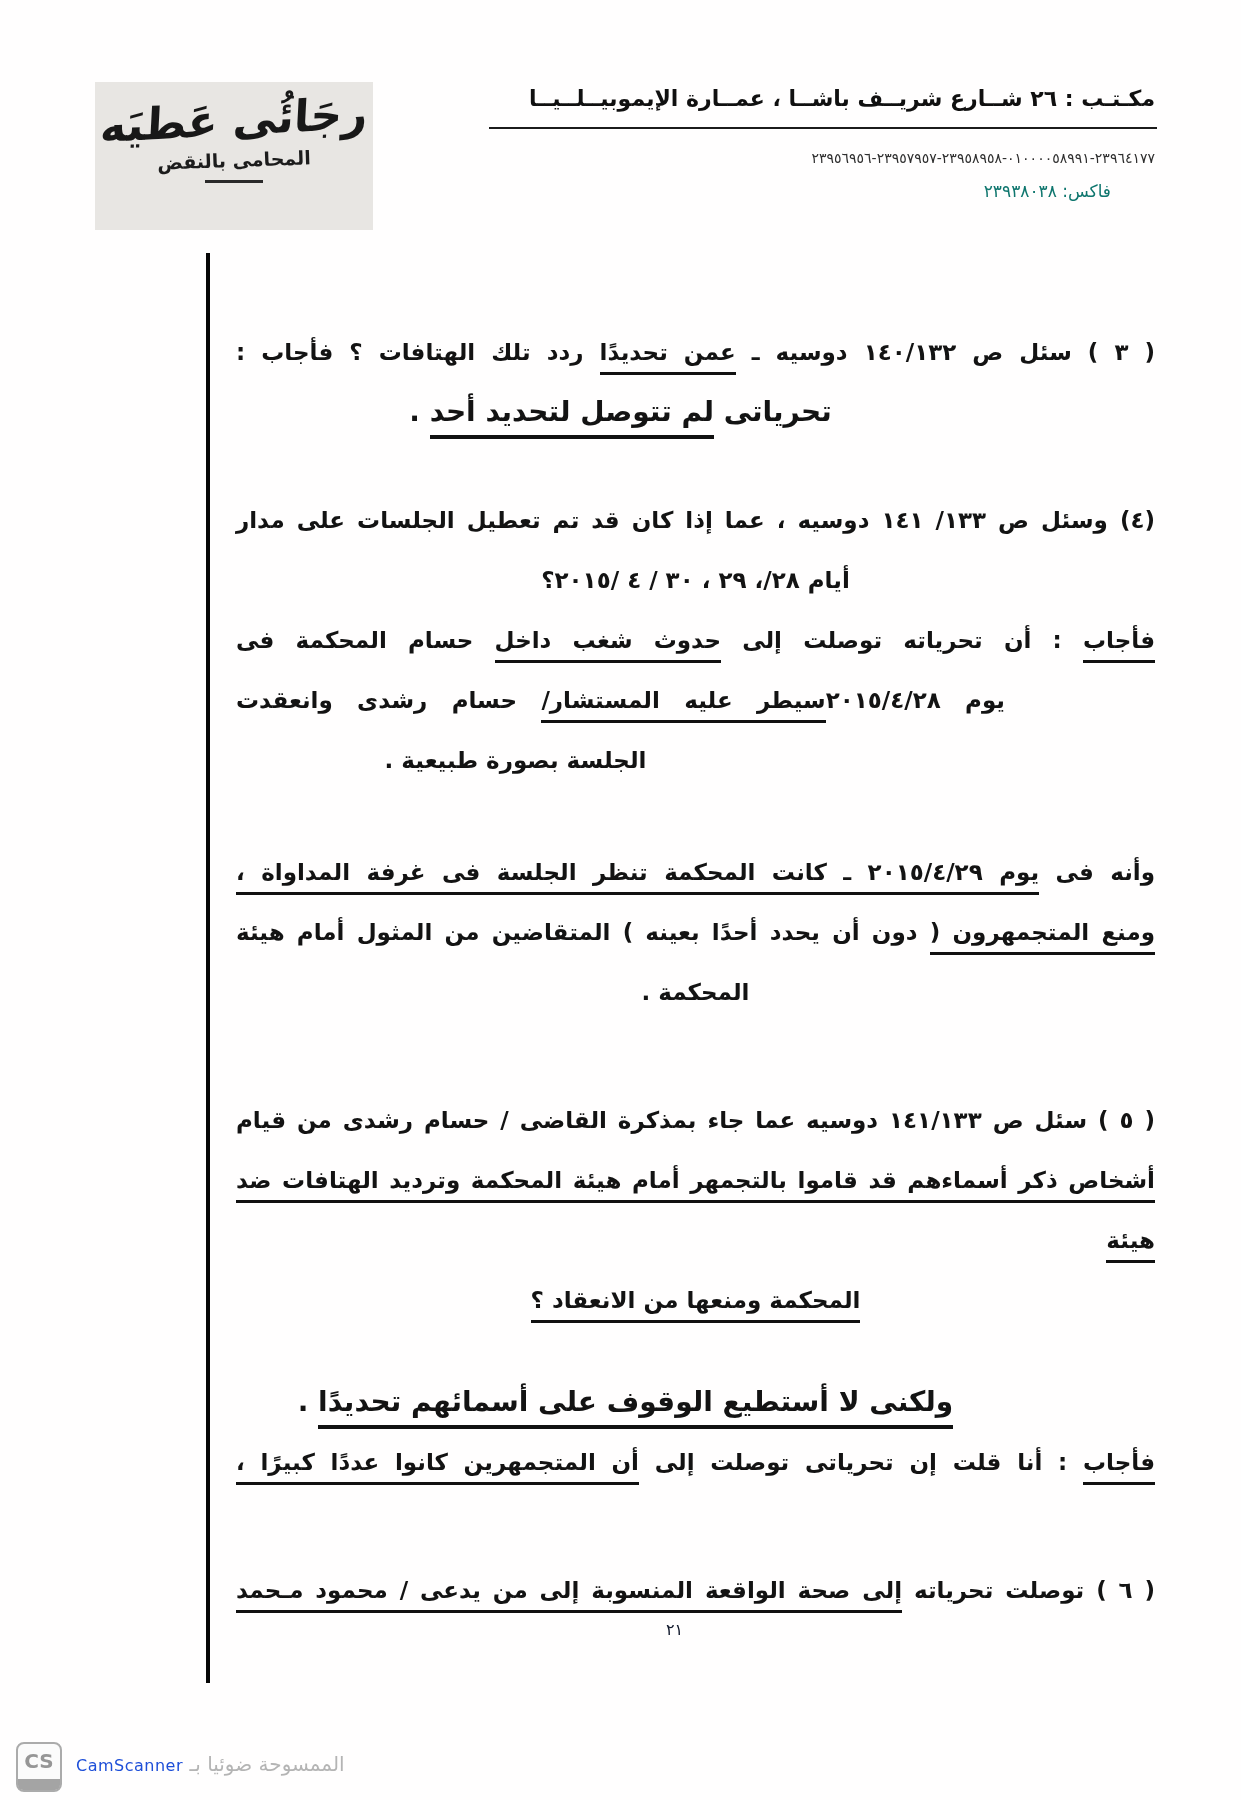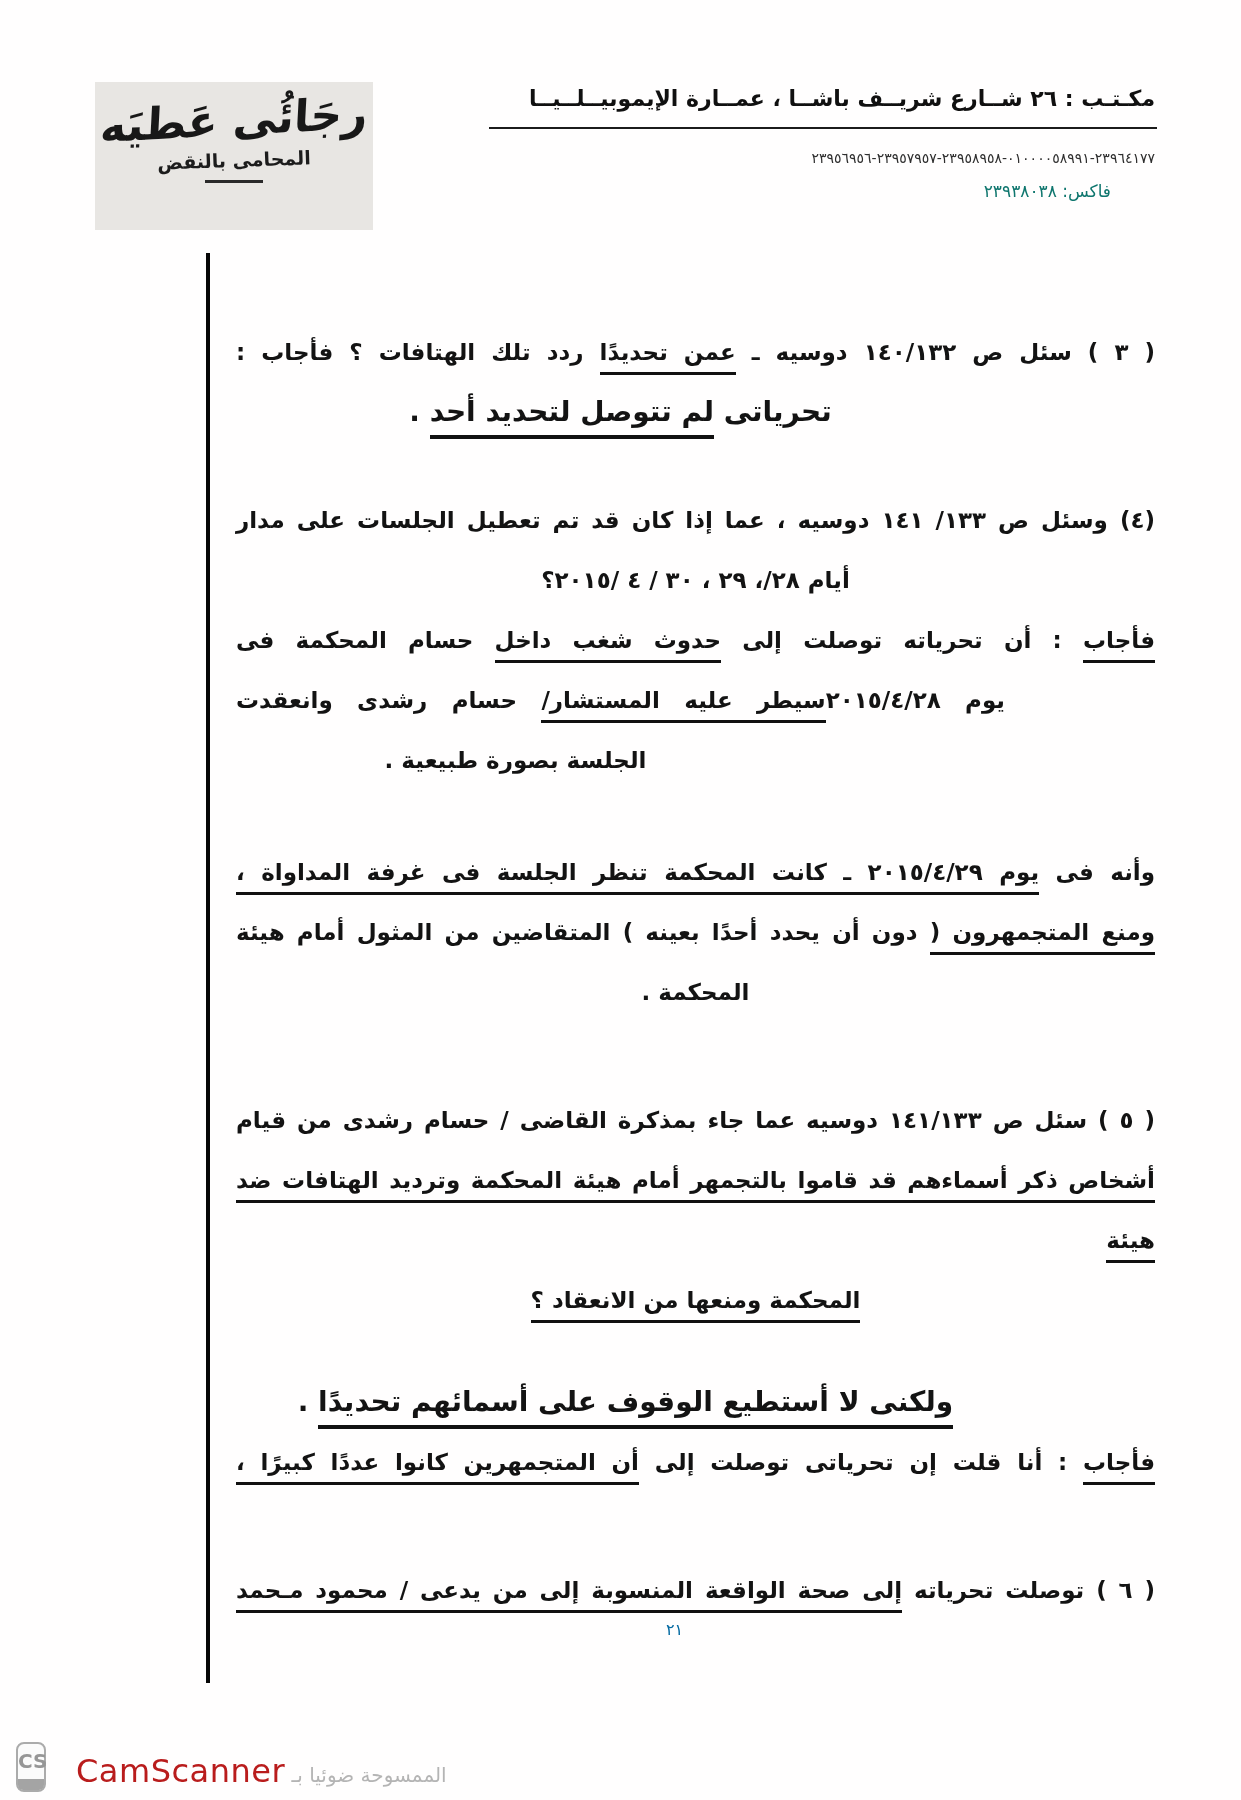--- a/index.html
+++ b/index.html
@@ -29,29 +29,29 @@
   .just{text-align:justify;text-align-last:justify;}
   .big{font-size:28px;}
   .ind140{padding-right:140px;}
   .ind150{padding-right:150px;}
   .ind360{padding-right:360px;}
   .mb48{margin-bottom:48px;} .mb52{margin-bottom:52px;} .mb68{margin-bottom:68px;} .mb42{margin-bottom:42px;}
   .u{border-bottom:3px solid #111;padding-bottom:7px;}
   .big .u{border-bottom-width:4px;}
   .num{unicode-bidi:embed;}
 
-  .pagenum{position:absolute;left:666px;top:1620px;font-size:16px;color:#0369a1;}
+  .pagenum{position:absolute;left:666px;top:1620px;font-size:16px;color:#0f172a;}
 
   
-  .badge{position:absolute;left:16px;top:1742px;width:30px;height:50px;border:2px solid #ababab;
+  .badge{position:absolute;left:16px;top:1742px;width:46px;height:50px;border:2px solid #ababab;
          border-radius:8px;background:#fbfbfb;box-sizing:border-box;}
   .badge-cs{display:block;text-align:center;font-size:20px;font-weight:bold;color:#969696;line-height:34px;}
   .badge-strip{position:absolute;bottom:0;left:0;right:0;height:11px;background:#a4a4a4;border-radius:0 0 5px 5px;}
   .footer-text{position:absolute;left:76px;top:1752px;direction:rtl;color:#b4b4b4;font-size:20px;}
-  .footer-text .latin{font-size:32px;color:#b91c1c;letter-spacing:0.5px;}
+  .footer-text .latin{font-size:16px;color:#1d4ed8;letter-spacing:0.5px;}
 </style>
 </head>
 <body>
 
 <div class="page">
 
   <div class="logo-box">
     <div class="logo-name">رجَائُى عَطيَه</div>
     <div class="logo-sub">المحامى بالنقض</div>
     <div class="logo-rule"></div>

